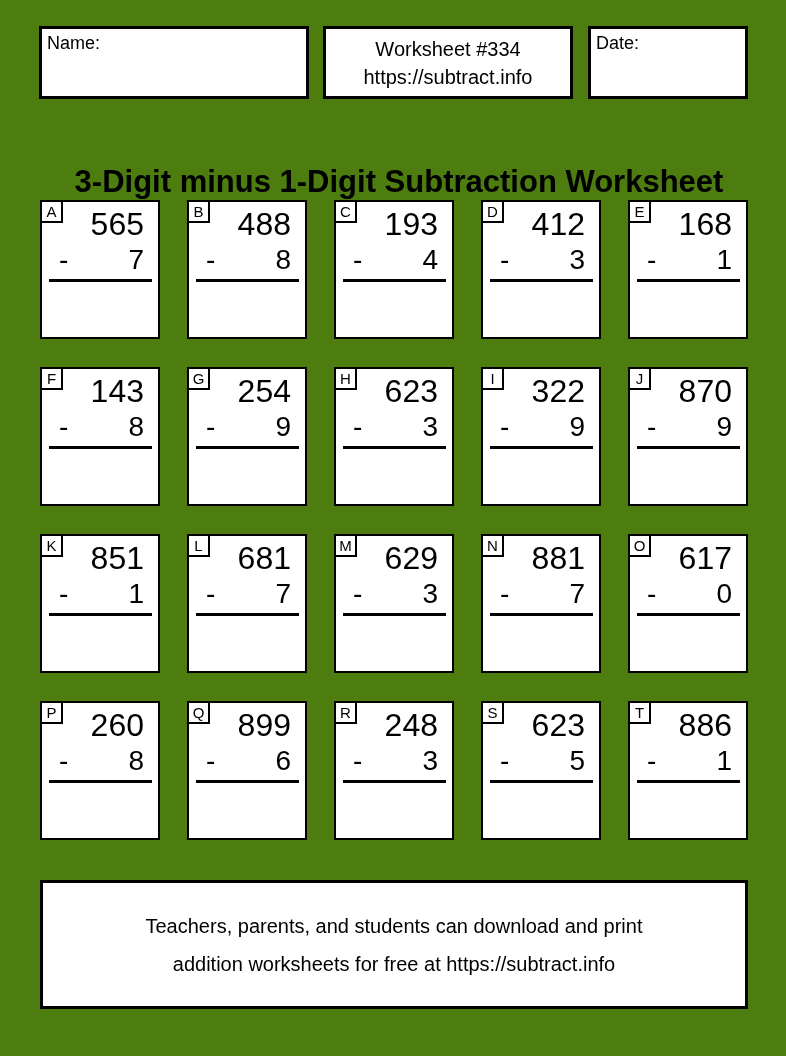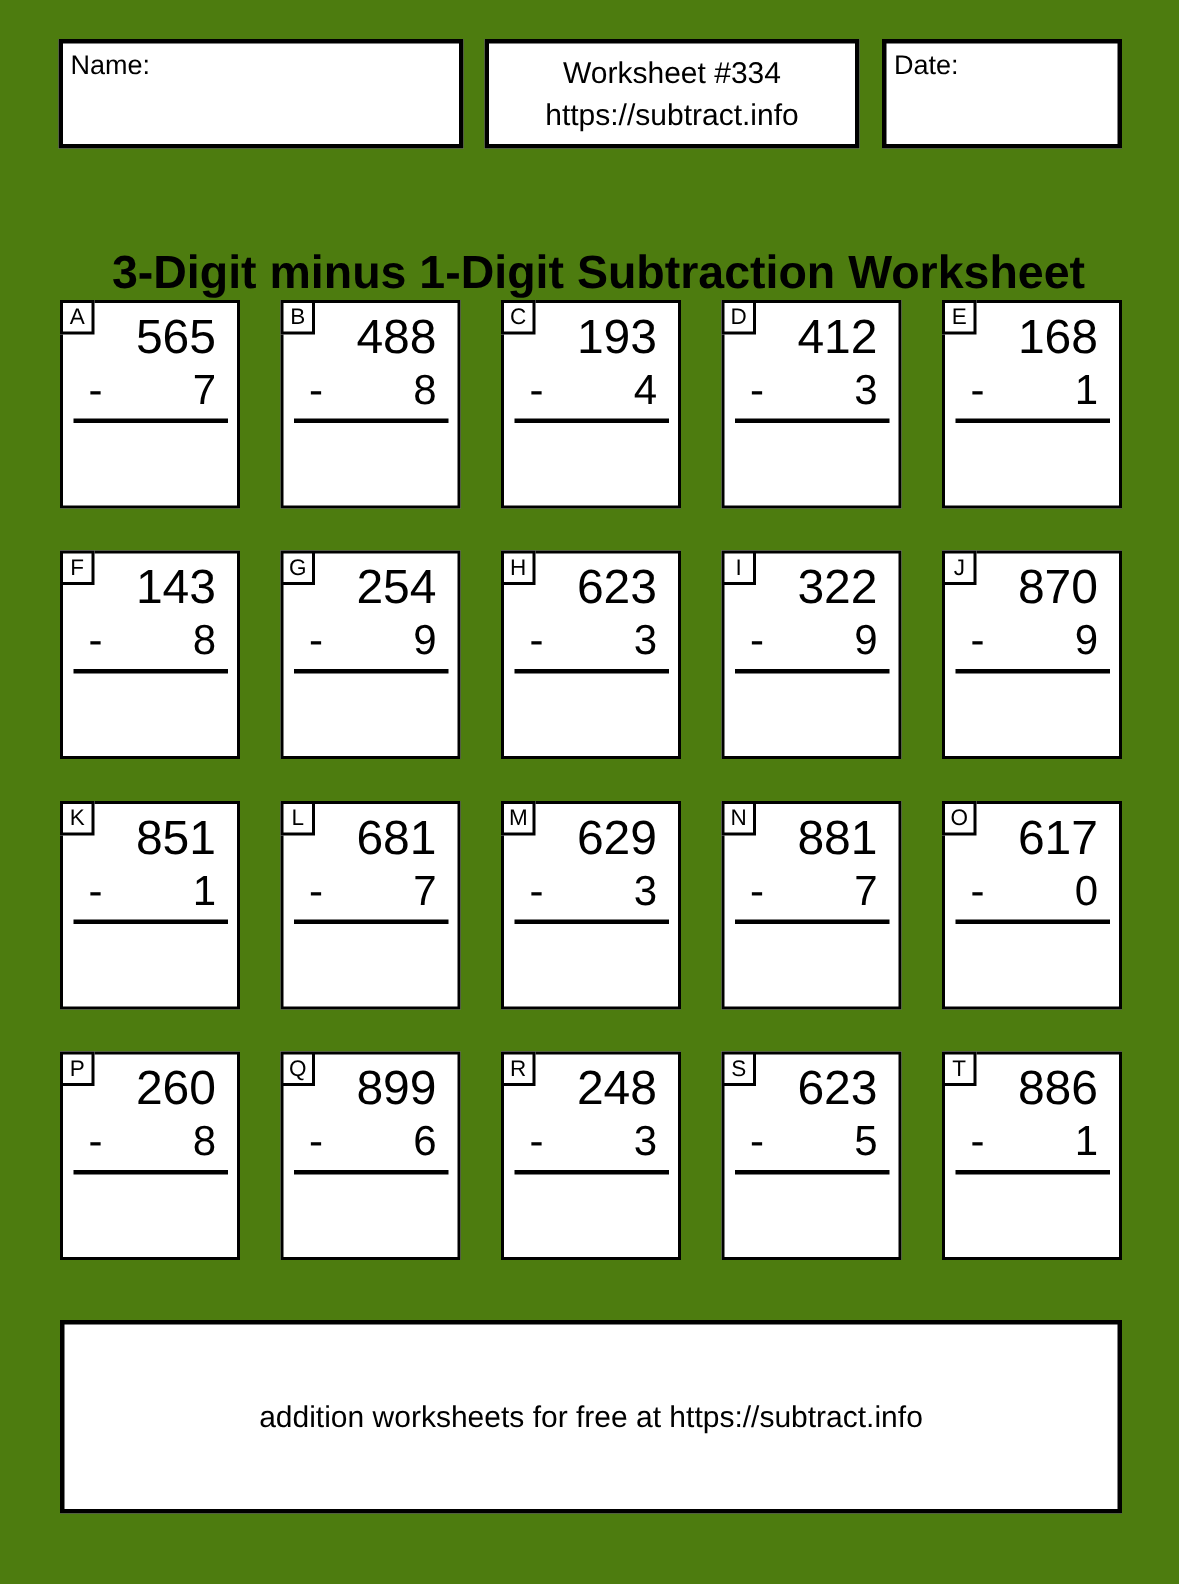--- a/index.html
+++ b/index.html
@@ -299,16 +299,17 @@
       <div class="cell-label">T</div>
       <div class="minuend">886</div>
       <div class="minus">-</div>
       <div class="subtrahend">1</div>
       <div class="answer-line"></div>
       <div class="answer-space"></div>
     </div>
     </div>
 
   <div class="footer-box">
+    <div class="footer-line">Teachers, parents, and students can download and print</div>
     <div class="footer-line">addition worksheets for free at https://subtract.info</div>
   </div>
 
 </div>
 
 </body></html>

